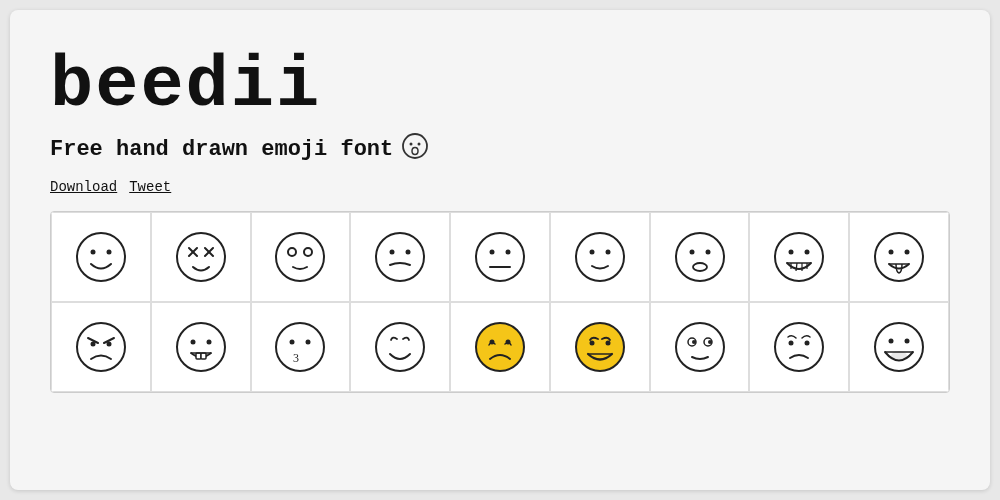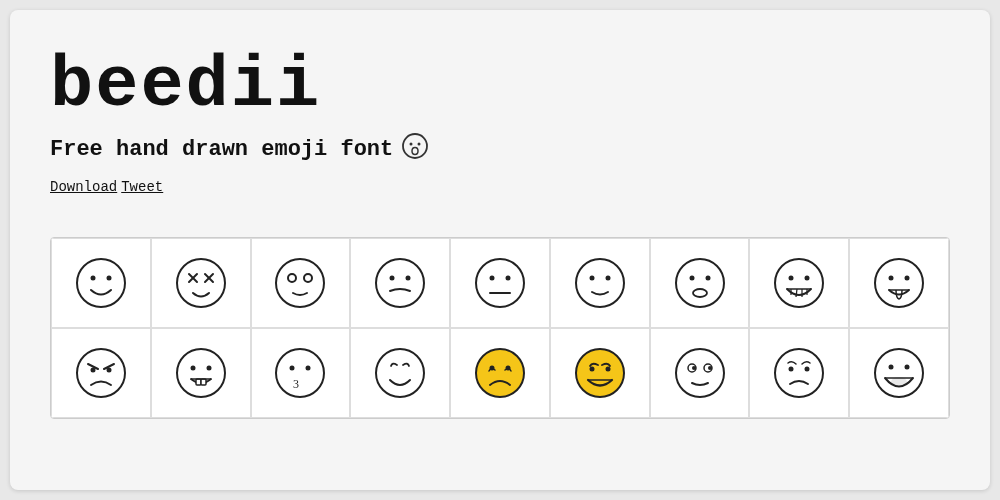--- a/index.html
+++ b/index.html
@@ -40,22 +40,22 @@
       font-family: 'Courier New', Courier, monospace;
       color: #111;
       margin-bottom: 12px;
       display: flex;
       align-items: center;
       gap: 8px;
     }
 
     .links {
       display: flex;
-      gap: 4px;
-      margin-bottom: 42px;
+      gap: 12px;
+      margin-bottom: 16px;
     }
 
     .links a {
       font-family: 'Courier New', Courier, monospace;
       font-size: 14px;
       color: #111;
       text-decoration: underline;
       cursor: pointer;
     }
 

